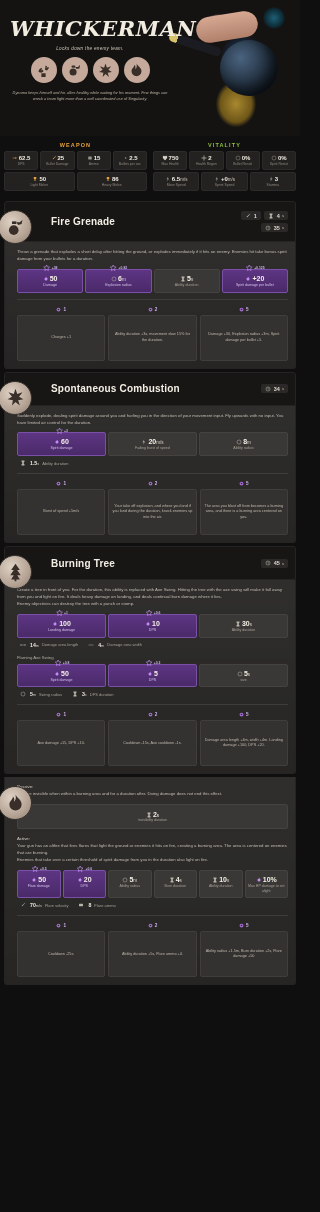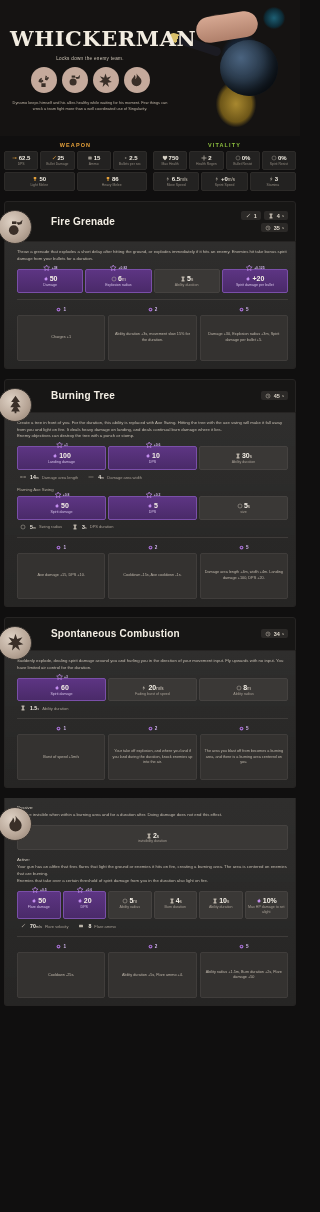--- a/index.html
+++ b/index.html
@@ -28,21 +28,21 @@
     position:absolute; left:38px; top:18px; width:62px; height:26px;
     border-radius:14px; transform:rotate(-9deg);
     background:linear-gradient(180deg,#d6a892,#b0806b);
   }
   .hero-art .pack{
     position:absolute; left:62px; top:44px; width:58px; height:56px;
     border-radius:50%;
     background:radial-gradient(circle at 36% 32%, #4a637f 0%, #22303f 52%, #0b1118 100%);
     box-shadow:inset -6px -6px 12px rgba(0,0,0,.6);
   }
-  .hero-left{ position:relative; z-index:2; padding:28px 0 0 10px; width:190px; }
+  .hero-left{ position:relative; z-index:2; padding:18px 0 0 10px; width:190px;font-style:italic; }
   .hero-title{
     font-family:"DejaVu Serif", serif; font-weight:700;
     font-size:21px; letter-spacing:.6px; color:#f2ece0; line-height:1;
   }
   .hero-sub{ font-size:4.6px; letter-spacing:.3px; color:#cfc6b8; text-align:center; margin:7px 0 6px; width:160px; }
   .trait-row{ display:flex; gap:5px; justify-content:center; width:160px; }
   .trait{
     width:26px; height:26px; border-radius:50%;
     background:#c5aa9c; position:relative; overflow:hidden;
     display:flex; align-items:center; justify-content:center;
@@ -62,21 +62,21 @@
     padding:3px 1px 3px; text-align:center; min-width:0;
   }
   .cell .val{ font-size:6px; font-weight:700; color:#f0ebe1; white-space:nowrap; }
   .cell .val i{ font-style:normal; font-size:4.5px; font-weight:400; color:#cfc7b9; }
   .cell .lbl{ font-size:3.4px; color:#8e877d; white-space:nowrap; overflow:hidden; text-overflow:ellipsis; margin-top:1px; }
   .ico{ display:inline-block; width:6px; height:6px; vertical-align:-1px; margin-right:1px; }
   .ico svg{ width:6px; height:6px; display:block; }
 
   
   .abilities{ padding:0 4px 8px 4px; }
-  .ability{ position:relative; margin-bottom:10px; }
+  .ability{ position:relative; margin-bottom:3px; }
   .ab-head{
     background:#171615; border:1px solid #262423; border-radius:3px 3px 0 0;
     padding:9px 7px 9px 46px; min-height:34px;
     display:flex; align-items:center; justify-content:space-between;
   }
   .ab-name{ font-size:10px; font-weight:700; color:#f3eee4; letter-spacing:.2px; }
   .ab-chips{ display:flex; flex-direction:column; align-items:flex-end; gap:3px; }
   .chiprow{ display:flex; gap:3px; }
   .chip{
     background:#2b2927; border-radius:2px; padding:1.5px 4px;
@@ -391,20 +391,113 @@
               <b>5</b>
             </div>
             <div class="up-card">Damage +30, Explosion radius +3m, Spirit damage per bullet +5.</div>
           </div>
         </div>
       </div>
     </div>
     <div class="ability">
       <div class="ab-icon">
         <svg viewBox="0 0 24 24" fill="#3a2f28">
+          <path d="M12 2l2 6 6-2-4 5 5 3-6 1 2 6-5-4-4 4 1-6-6-1 5-3-4-5 6 2z"></path>
+        </svg>
+      </div>
+      <div class="ab-head">
+        <div class="ab-name">Spontaneous Combustion</div>
+        <div class="ab-chips">
+          <div class="chiprow">
+            <div class="chip"><span class="ico">
+                <svg viewBox="0 0 24 24" fill="none" stroke="#c9c1b4" stroke-width="2">
+                  <circle cx="12" cy="12" r="8"></circle>
+                  <path d="M12 7v5l3 2"></path>
+                </svg>
+              </span>34<i>s</i></div>
+          </div>
+        </div>
+      </div>
+      <div class="ab-body">
+        <div class="ab-desc">Suddenly explode, dealing spirit damage around you and hurling you in the direction of your movement input. Fly upwards with no input. You have limited air control for the duration.</div>
+        <div class="grid">
+          <div class="box pur">
+            <span class="star">
+              <svg viewBox="0 0 24 24" fill="none" stroke="#c48ef0" stroke-width="2">
+                <path d="M12 3l2.6 5.6 6.1.7-4.5 4.2 1.2 6-5.4-3-5.4 3 1.2-6L3.3 9.3l6.1-.7z"></path>
+              </svg>
+              <b>+3</b>
+            </span>
+            <div class="v"><span class="ico"><svg viewBox="0 0 24 24" fill="#c48ef0">
+                  <path d="M12 2c2 5 6 6 6 10a6 6 0 11-12 0c0-4 4-5 4-8 1 2 1 4 0 5 2-1 3-3 2-7z"></path>
+                </svg></span>60</div>
+            <div class="l">Spirit damage</div>
+          </div>
+          <div class="box ">
+            <div class="v"><span class="ico"><svg viewBox="0 0 24 24" fill="#b9b2a7">
+                  <path d="M13 2l-2 8h5l-7 12 2-9H6z"></path>
+                </svg></span>20<i>m/s</i></div>
+            <div class="l">Fading burst of speed</div>
+          </div>
+          <div class="box ">
+            <div class="v"><span class="ico"><svg viewBox="0 0 24 24" fill="none" stroke="#b9b2a7" stroke-width="2">
+                  <circle cx="12" cy="12" r="8"></circle>
+                </svg></span>8<i>m</i></div>
+            <div class="l">Ability radius</div>
+          </div>
+        </div>
+        <div class="inline-row">
+          <div class="inline">
+            <span class="ico">
+              <svg viewBox="0 0 24 24" fill="#b9b2a7">
+                <path d="M6 2h12v4l-4 6 4 6v4H6v-4l4-6-4-6z"></path>
+              </svg>
+            </span>
+            <b>1.5<i>s</i></b>
+            <span>Ability duration</span>
+          </div>
+        </div>
+        <div class="divider"></div>
+        <div class="ups">
+          <div class="up">
+            <div class="up-head">
+              <svg viewBox="0 0 24 24" fill="#a86fd6">
+                <circle cx="12" cy="12" r="9"></circle>
+                <circle cx="12" cy="12" r="4" fill="#2b2a29"></circle>
+              </svg>
+              <b>1</b>
+            </div>
+            <div class="up-card">Burst of speed +5m/s</div>
+          </div>
+          <div class="up">
+            <div class="up-head">
+              <svg viewBox="0 0 24 24" fill="#a86fd6">
+                <circle cx="12" cy="12" r="9"></circle>
+                <circle cx="12" cy="12" r="4" fill="#2b2a29"></circle>
+              </svg>
+              <b>2</b>
+            </div>
+            <div class="up-card">Your take off explosion, and where you land if you land during the duration, knock enemies up into the air.</div>
+          </div>
+          <div class="up">
+            <div class="up-head">
+              <svg viewBox="0 0 24 24" fill="#a86fd6">
+                <circle cx="12" cy="12" r="9"></circle>
+                <circle cx="12" cy="12" r="4" fill="#2b2a29"></circle>
+              </svg>
+              <b>5</b>
+            </div>
+            <div class="up-card">The area you blast off from becomes a burning area, and there is a burning area centered on you.</div>
+          </div>
+        </div>
+      </div>
+    </div>
+    <div class="ability">
+      <div class="ab-icon">
+        <svg viewBox="0 0 24 24" fill="#3a2f28">
           <path d="M12 2l5 7h-3l4 6h-4l3 5H7l3-5H6l4-6H7z"></path>
           <rect x="11" y="18" width="2" height="4"></rect>
         </svg>
       </div>
       <div class="ab-head">
         <div class="ab-name">Burning Tree</div>
         <div class="ab-chips">
           <div class="chiprow">
             <div class="chip"><span class="ico">
                 <svg viewBox="0 0 24 24" fill="none" stroke="#c9c1b4" stroke-width="2">
@@ -554,113 +647,20 @@
               <b>5</b>
             </div>
             <div class="up-card">Damage area length +4m, width +4m. Landing damage +100, DPS +20.</div>
           </div>
         </div>
       </div>
     </div>
     <div class="ability">
       <div class="ab-icon">
         <svg viewBox="0 0 24 24" fill="#3a2f28">
-          <path d="M12 2l2 6 6-2-4 5 5 3-6 1 2 6-5-4-4 4 1-6-6-1 5-3-4-5 6 2z"></path>
-        </svg>
-      </div>
-      <div class="ab-head">
-        <div class="ab-name">Spontaneous Combustion</div>
-        <div class="ab-chips">
-          <div class="chiprow">
-            <div class="chip"><span class="ico">
-                <svg viewBox="0 0 24 24" fill="none" stroke="#c9c1b4" stroke-width="2">
-                  <circle cx="12" cy="12" r="8"></circle>
-                  <path d="M12 7v5l3 2"></path>
-                </svg>
-              </span>34<i>s</i></div>
-          </div>
-        </div>
-      </div>
-      <div class="ab-body">
-        <div class="ab-desc">Suddenly explode, dealing spirit damage around you and hurling you in the direction of your movement input. Fly upwards with no input. You have limited air control for the duration.</div>
-        <div class="grid">
-          <div class="box pur">
-            <span class="star">
-              <svg viewBox="0 0 24 24" fill="none" stroke="#c48ef0" stroke-width="2">
-                <path d="M12 3l2.6 5.6 6.1.7-4.5 4.2 1.2 6-5.4-3-5.4 3 1.2-6L3.3 9.3l6.1-.7z"></path>
-              </svg>
-              <b>+3</b>
-            </span>
-            <div class="v"><span class="ico"><svg viewBox="0 0 24 24" fill="#c48ef0">
-                  <path d="M12 2c2 5 6 6 6 10a6 6 0 11-12 0c0-4 4-5 4-8 1 2 1 4 0 5 2-1 3-3 2-7z"></path>
-                </svg></span>60</div>
-            <div class="l">Spirit damage</div>
-          </div>
-          <div class="box ">
-            <div class="v"><span class="ico"><svg viewBox="0 0 24 24" fill="#b9b2a7">
-                  <path d="M13 2l-2 8h5l-7 12 2-9H6z"></path>
-                </svg></span>20<i>m/s</i></div>
-            <div class="l">Fading burst of speed</div>
-          </div>
-          <div class="box ">
-            <div class="v"><span class="ico"><svg viewBox="0 0 24 24" fill="none" stroke="#b9b2a7" stroke-width="2">
-                  <circle cx="12" cy="12" r="8"></circle>
-                </svg></span>8<i>m</i></div>
-            <div class="l">Ability radius</div>
-          </div>
-        </div>
-        <div class="inline-row">
-          <div class="inline">
-            <span class="ico">
-              <svg viewBox="0 0 24 24" fill="#b9b2a7">
-                <path d="M6 2h12v4l-4 6 4 6v4H6v-4l4-6-4-6z"></path>
-              </svg>
-            </span>
-            <b>1.5<i>s</i></b>
-            <span>Ability duration</span>
-          </div>
-        </div>
-        <div class="divider"></div>
-        <div class="ups">
-          <div class="up">
-            <div class="up-head">
-              <svg viewBox="0 0 24 24" fill="#a86fd6">
-                <circle cx="12" cy="12" r="9"></circle>
-                <circle cx="12" cy="12" r="4" fill="#2b2a29"></circle>
-              </svg>
-              <b>1</b>
-            </div>
-            <div class="up-card">Burst of speed +5m/s</div>
-          </div>
-          <div class="up">
-            <div class="up-head">
-              <svg viewBox="0 0 24 24" fill="#a86fd6">
-                <circle cx="12" cy="12" r="9"></circle>
-                <circle cx="12" cy="12" r="4" fill="#2b2a29"></circle>
-              </svg>
-              <b>2</b>
-            </div>
-            <div class="up-card">Your take off explosion, and where you land if you land during the duration, knock enemies up into the air.</div>
-          </div>
-          <div class="up">
-            <div class="up-head">
-              <svg viewBox="0 0 24 24" fill="#a86fd6">
-                <circle cx="12" cy="12" r="9"></circle>
-                <circle cx="12" cy="12" r="4" fill="#2b2a29"></circle>
-              </svg>
-              <b>5</b>
-            </div>
-            <div class="up-card">The area you blast off from becomes a burning area, and there is a burning area centered on you.</div>
-          </div>
-        </div>
-      </div>
-    </div>
-    <div class="ability">
-      <div class="ab-icon">
-        <svg viewBox="0 0 24 24" fill="#3a2f28">
           <path d="M12 2c3 5 7 6 7 11a7 7 0 11-14 0c0-4 4-5 4-9 2 2 2 4 1 6 2-1 3-4 2-8z"></path>
         </svg>
       </div>
       <div class="ab-body">
         <div class="ab-desc"><span class="lab">Passive:</span><br>You are invisible when within a burning area and for a duration after. Doing damage does not end this effect.</div>
         <div class="solo">
           <div class="solo-wrap">
             <div class="v"><span class="ico"><svg viewBox="0 0 24 24" fill="#b9b2a7">
                   <path d="M6 2h12v4l-4 6 4 6v4H6v-4l4-6-4-6z"></path>
                 </svg></span>2<i>s</i></div>

